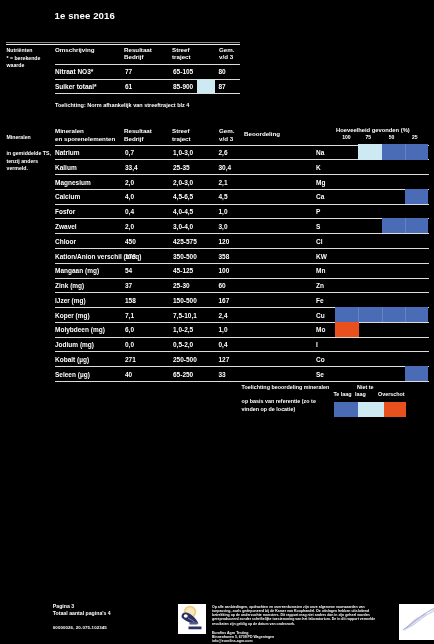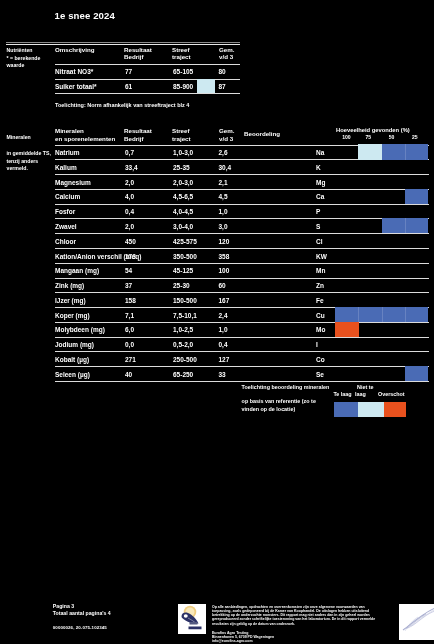--- a/index.html
+++ b/index.html
@@ -10,21 +10,21 @@
   .rule{position:absolute;background:#c8c8c8;}
   .side{font-size:5.2px;font-weight:bold;line-height:1.35;white-space:normal;}
   .colh{font-size:6.2px;font-weight:bold;line-height:1.3;}
   .cell{font-size:6.5px;font-weight:bold;}
   .bar{position:absolute;}
 </style>
 </head>
 <body>
 
 <div class="page">
-  <div class="abs title">1e snee 2024</div>
+  <div class="abs title">1e snee 2016</div>
 
   <div class="abs side" style="left:6.5px;top:47.2px;">Nutriënten</div>
   <div class="abs side" style="left:6.5px;top:54.5px;width:46px;line-height:7.6px;">* = berekende waarde</div>
   <div class="rule" style="left:6px;top:42px;width:234px;height:0.8px;background:#8a8a8a;"></div>
   <div class="rule" style="left:6px;top:44px;width:234px;height:1.2px;background:#e8e8e8;"></div>
 
   <div class="abs colh" style="left:55px;top:45.8px;">Omschrijving</div>
   <div class="abs colh" style="left:124px;top:45.8px;">Resultaat</div>
   <div class="abs colh" style="left:124px;top:53.0px;">Bedrijf</div>
   <div class="abs colh" style="left:172px;top:45.8px;">Streef</div>

